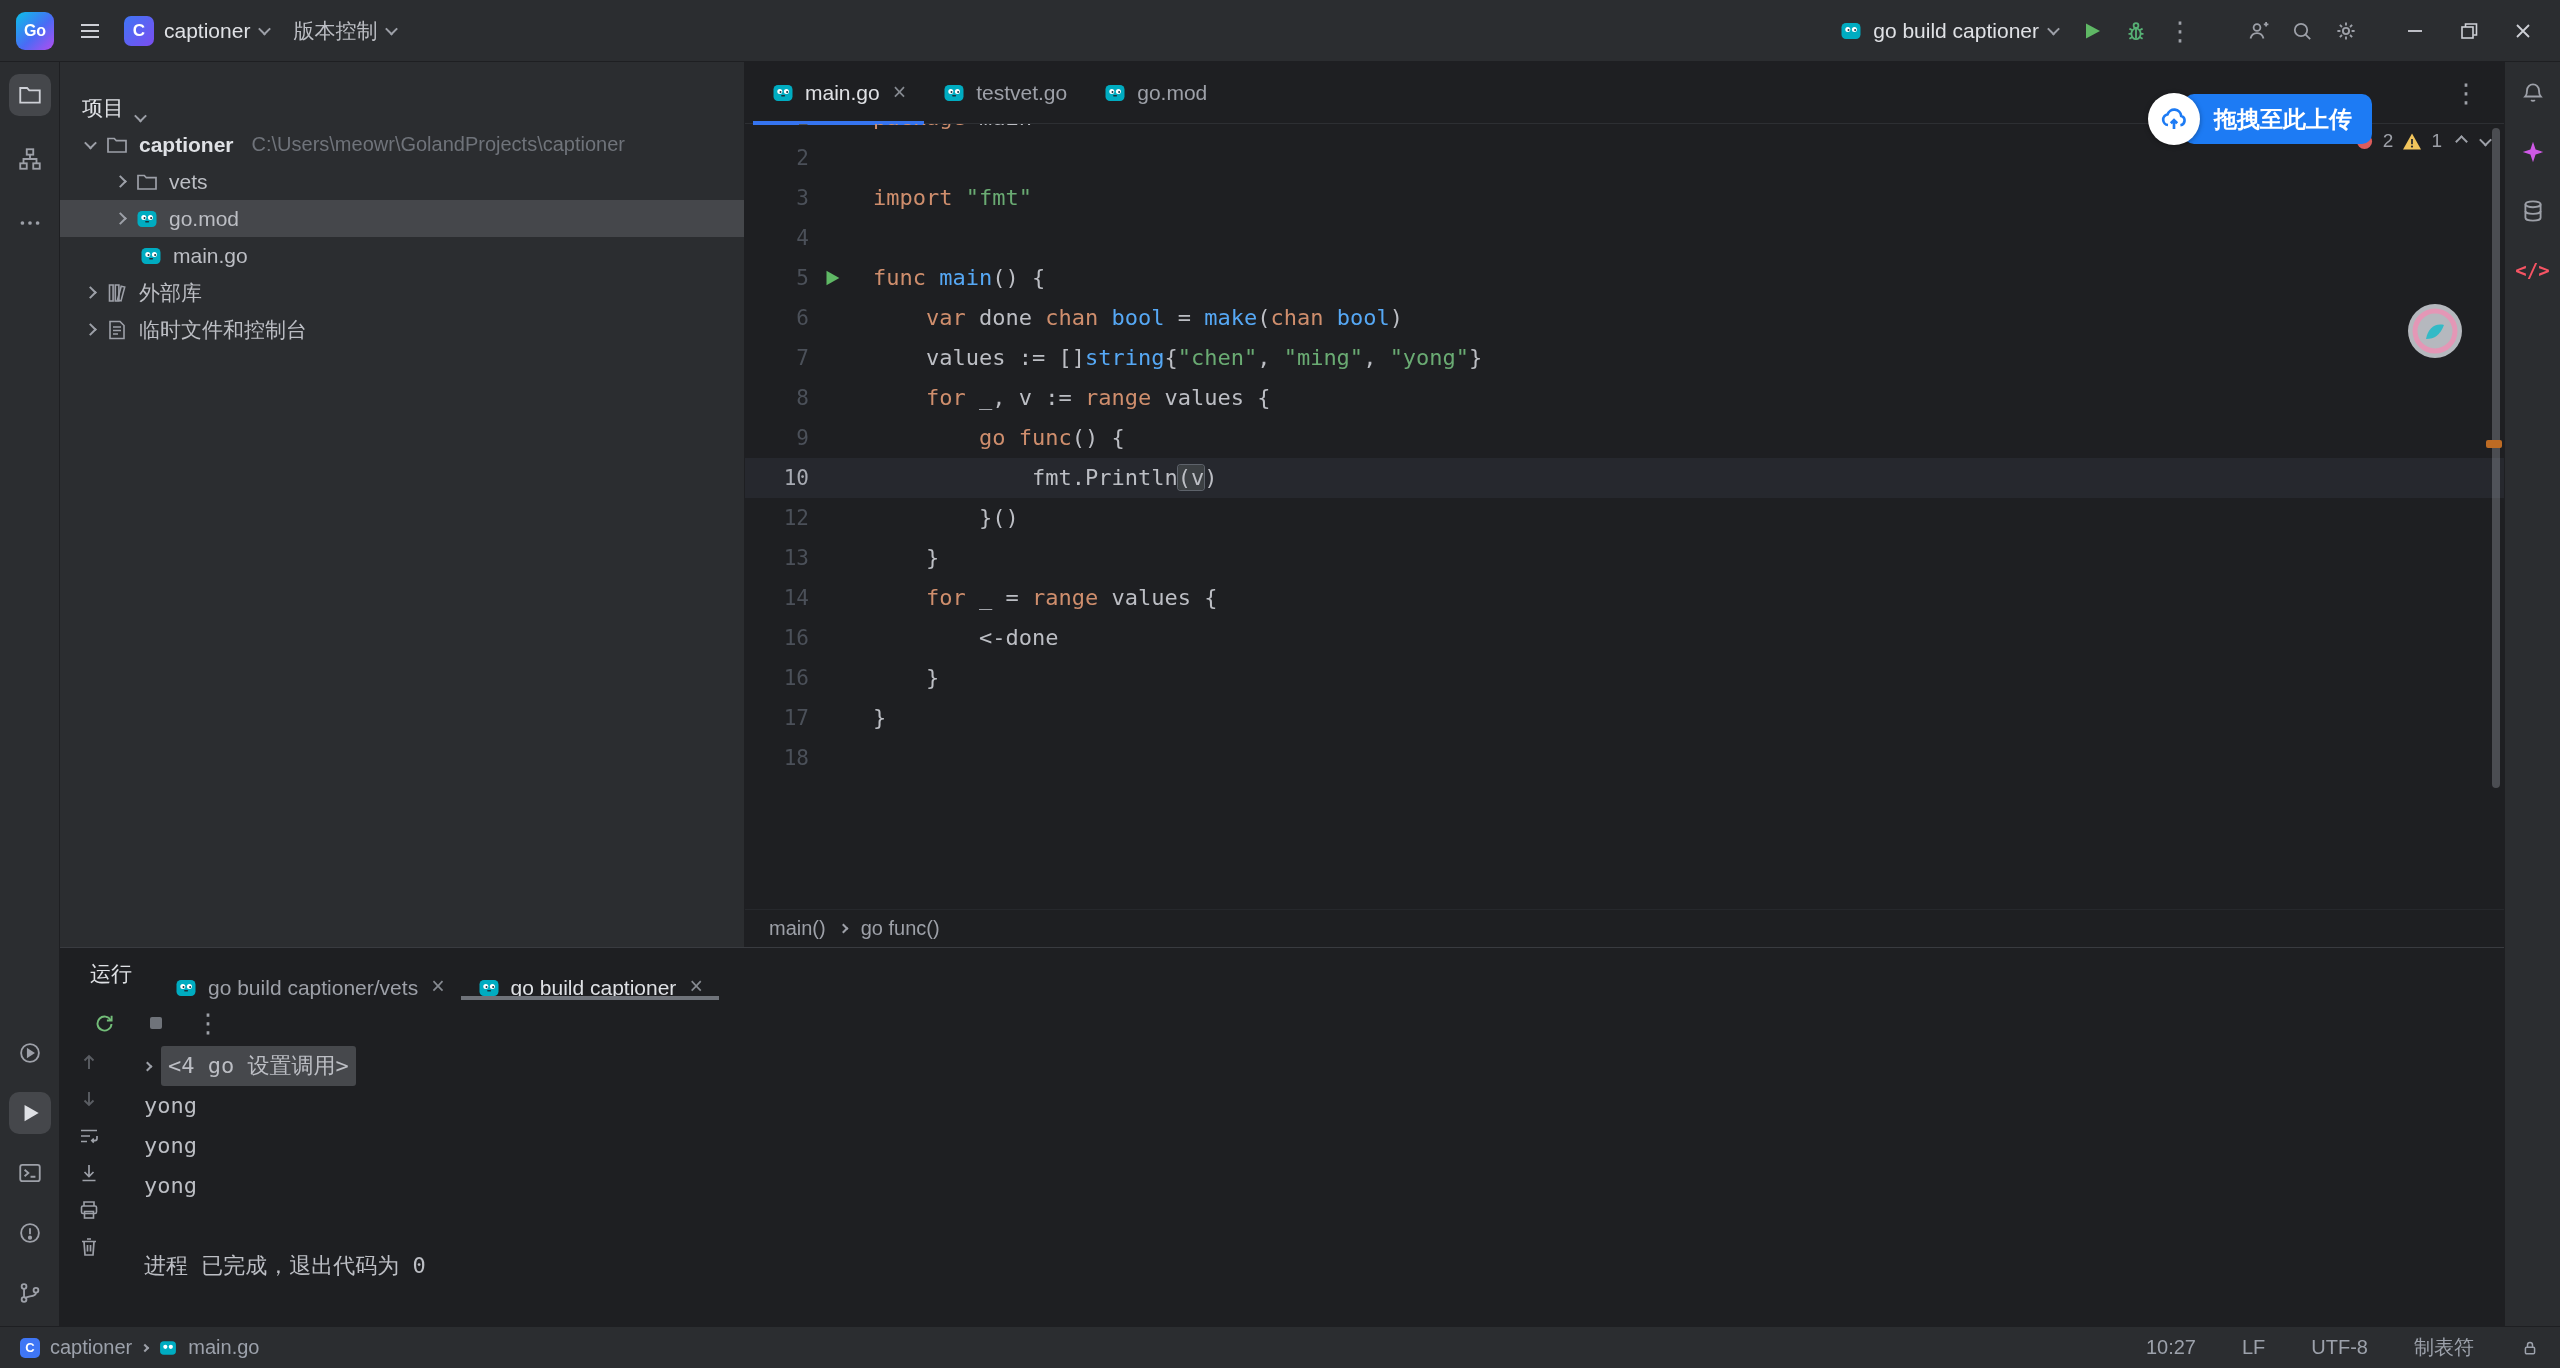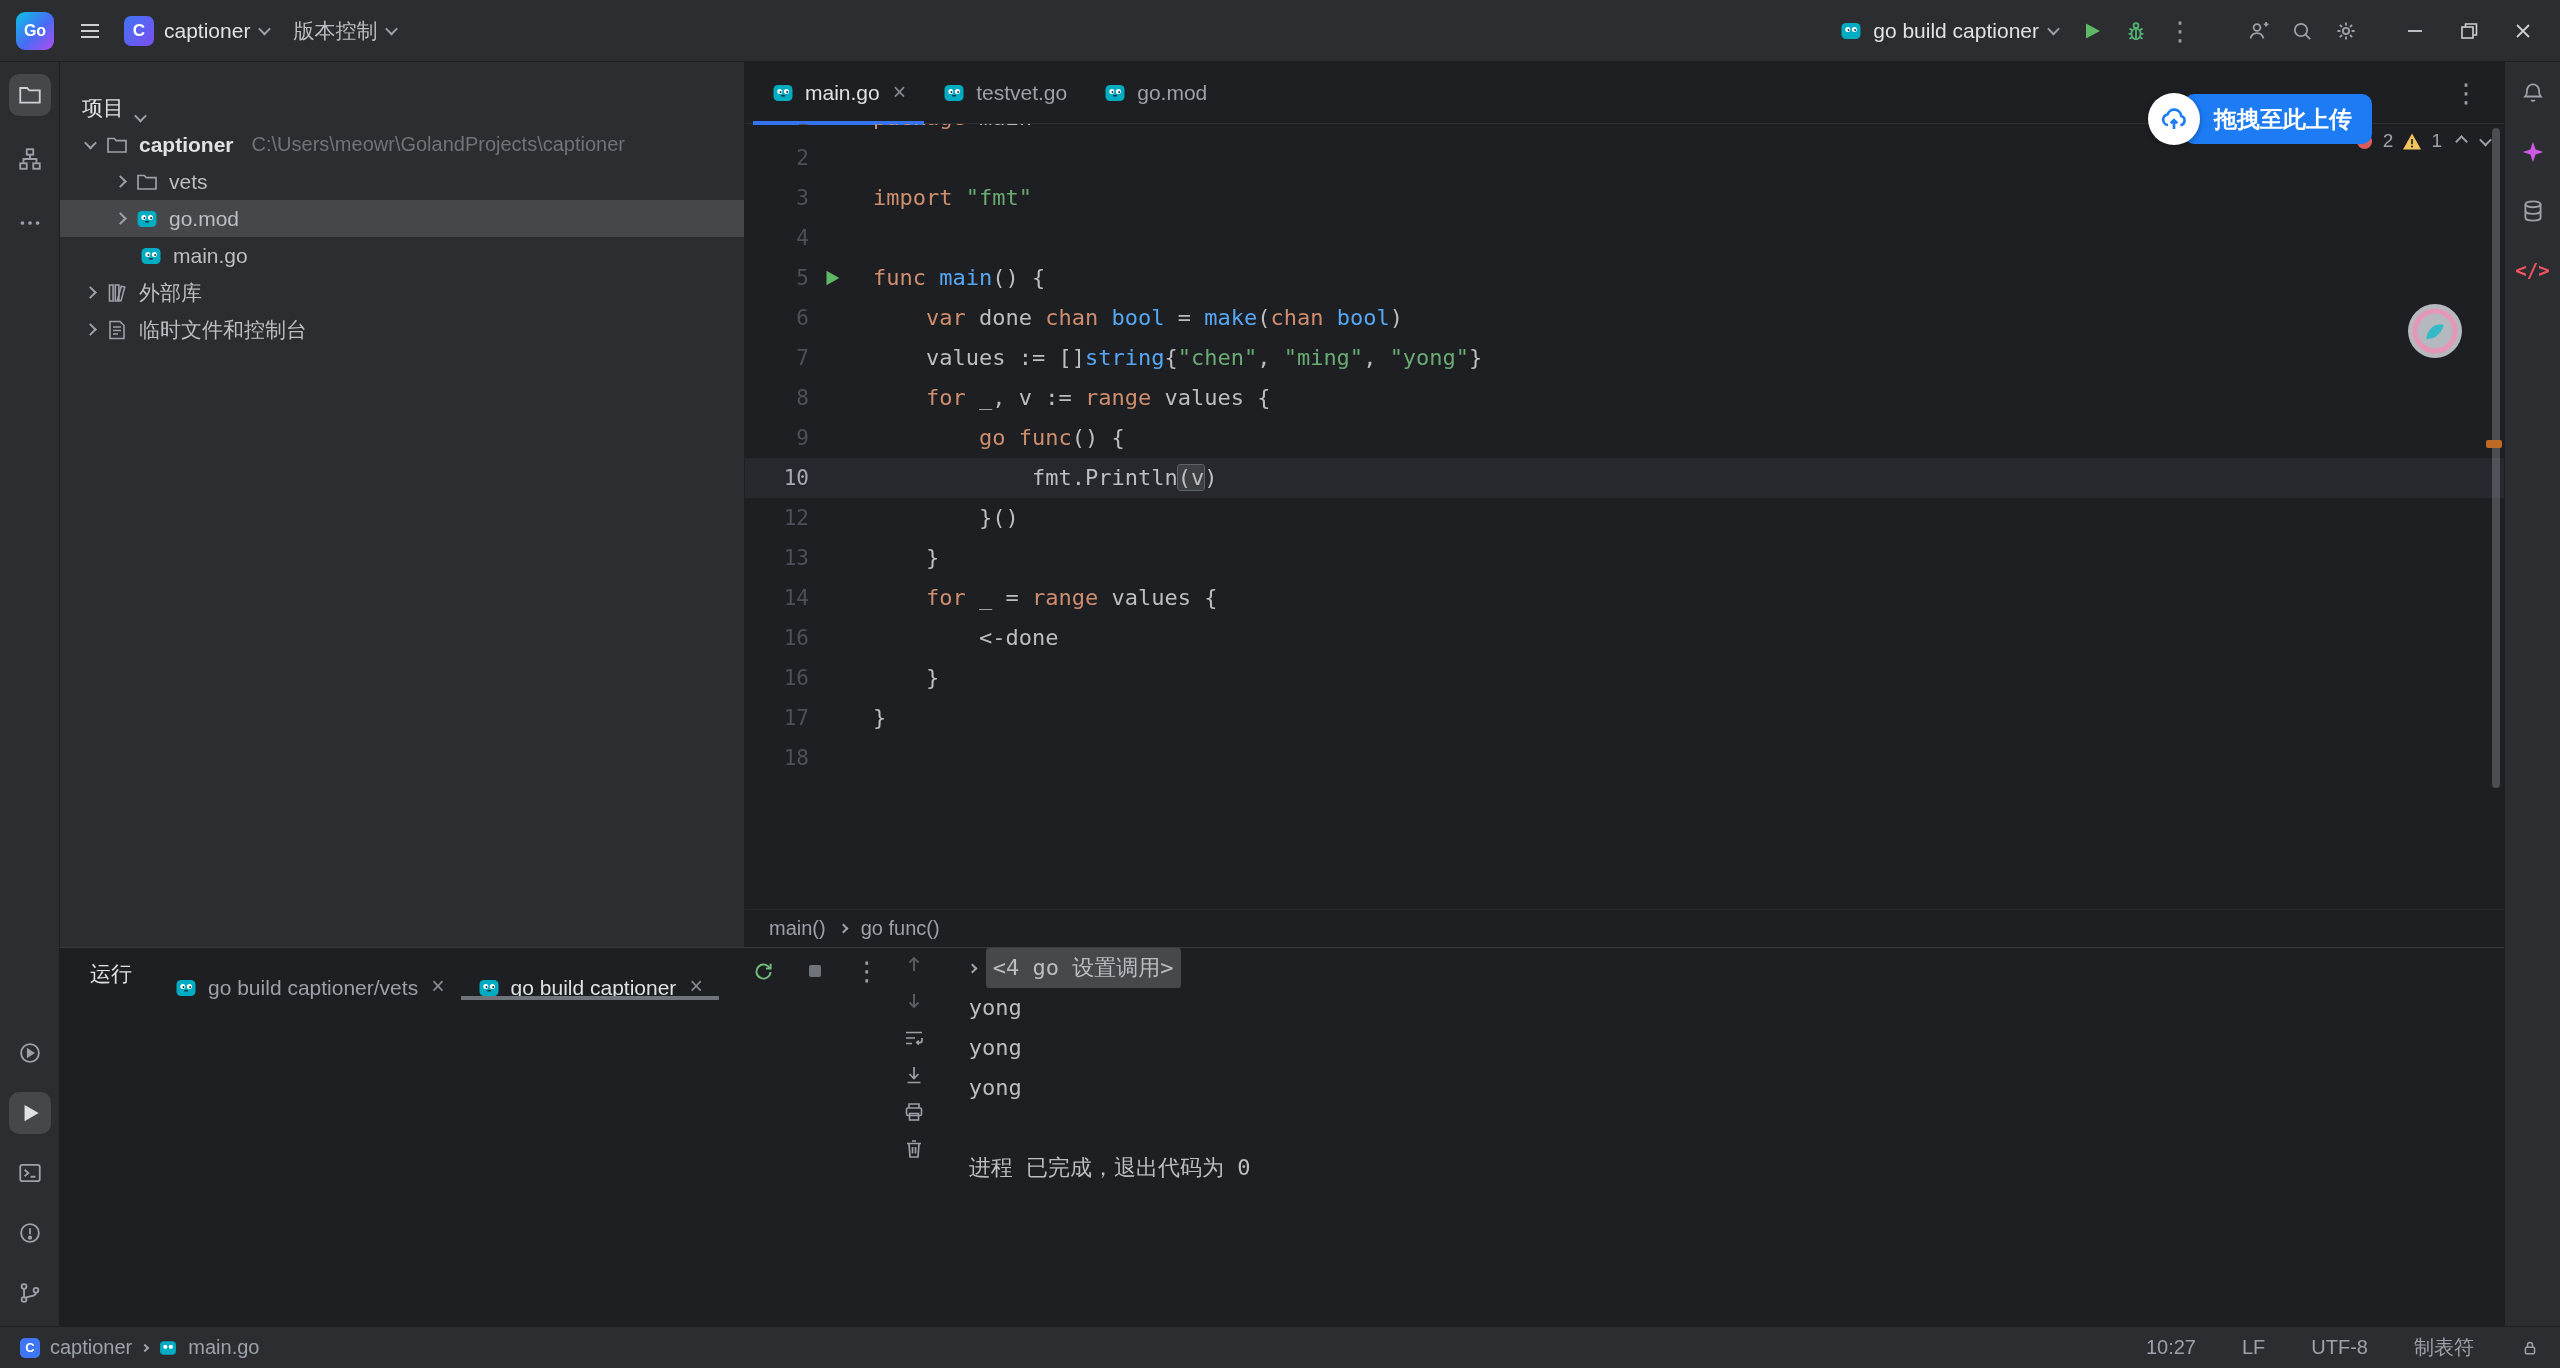--- a/index.html
+++ b/index.html
@@ -61,21 +61,21 @@
   .tk-hl{background:#3c4043;box-shadow:0 0 0 1px #5e636b;border-radius:3px;color:#bcbec4}
   .crumbs{height:38px;flex:none;display:flex;align-items:center;gap:14px;padding:0 24px;color:#9da0a8;font-size:20px;border-top:1px solid #26282c}
   .scrollbar{position:absolute;top:66px;right:4px;width:8px;height:660px;border-radius:4px;background:rgba(170,175,185,.32);z-index:4}
   .stripe-warn{position:absolute;top:378px;right:2px;width:16px;height:8px;background:#bd6b24;border-radius:2px;z-index:4}
   .inspections{position:absolute;top:68px;right:14px;display:flex;align-items:center;gap:9px;color:#9da0a8;font-size:19px;z-index:5}
   .overlay-upload{position:absolute;top:30px;right:132px;height:54px;display:flex;align-items:center;z-index:30}
   .ov-circle{width:52px;height:52px;border-radius:50%;background:#fff;display:flex;align-items:center;justify-content:center;z-index:2;box-shadow:0 1px 5px rgba(0,0,0,.35)}
   .ov-pill{margin-left:-16px;background:#1d7bf4;color:#fff;font-weight:700;font-size:23px;height:50px;display:flex;align-items:center;border-radius:10px;padding:0 20px 0 30px;white-space:nowrap}
   .watermark{position:absolute;top:240px;right:40px;z-index:6;opacity:.95}
   
-  .runpanel{height:379px;background:#1e1f22;border-top:1px solid #393b40;display:flex;flex-direction:row;min-width:0}
+  .runpanel{height:379px;background:#1e1f22;border-top:1px solid #393b40;display:flex;flex-direction:column;min-width:0}
   .rhead{height:52px;flex:none;display:flex;align-items:center;padding-left:30px;gap:26px}
   .rtitle{color:#dfe1e5}
   .rtab{height:52px;display:flex;align-items:flex-end;gap:10px;padding:0 16px;color:#9da0a8;position:relative;white-space:nowrap}
   .rtab.active{color:#dfe1e5}
   .rtab.active::after{content:"";position:absolute;left:0;right:0;bottom:0;height:4px;background:#6f737a}
   .rtools{height:46px;flex:none;display:flex;align-items:center;gap:16px;padding-left:26px}
   .rbody{flex:1;display:flex;min-height:0}
   .rside{width:58px;flex:none;display:flex;flex-direction:column;align-items:center;gap:13px;padding-top:4px}
   .console{flex:1;font-family:"DejaVu Sans Mono",monospace;font-size:22px;line-height:40px;color:#bcbec4;padding-left:26px;overflow:hidden}
   .foldrow{display:flex;align-items:center;gap:10px;height:40px}

